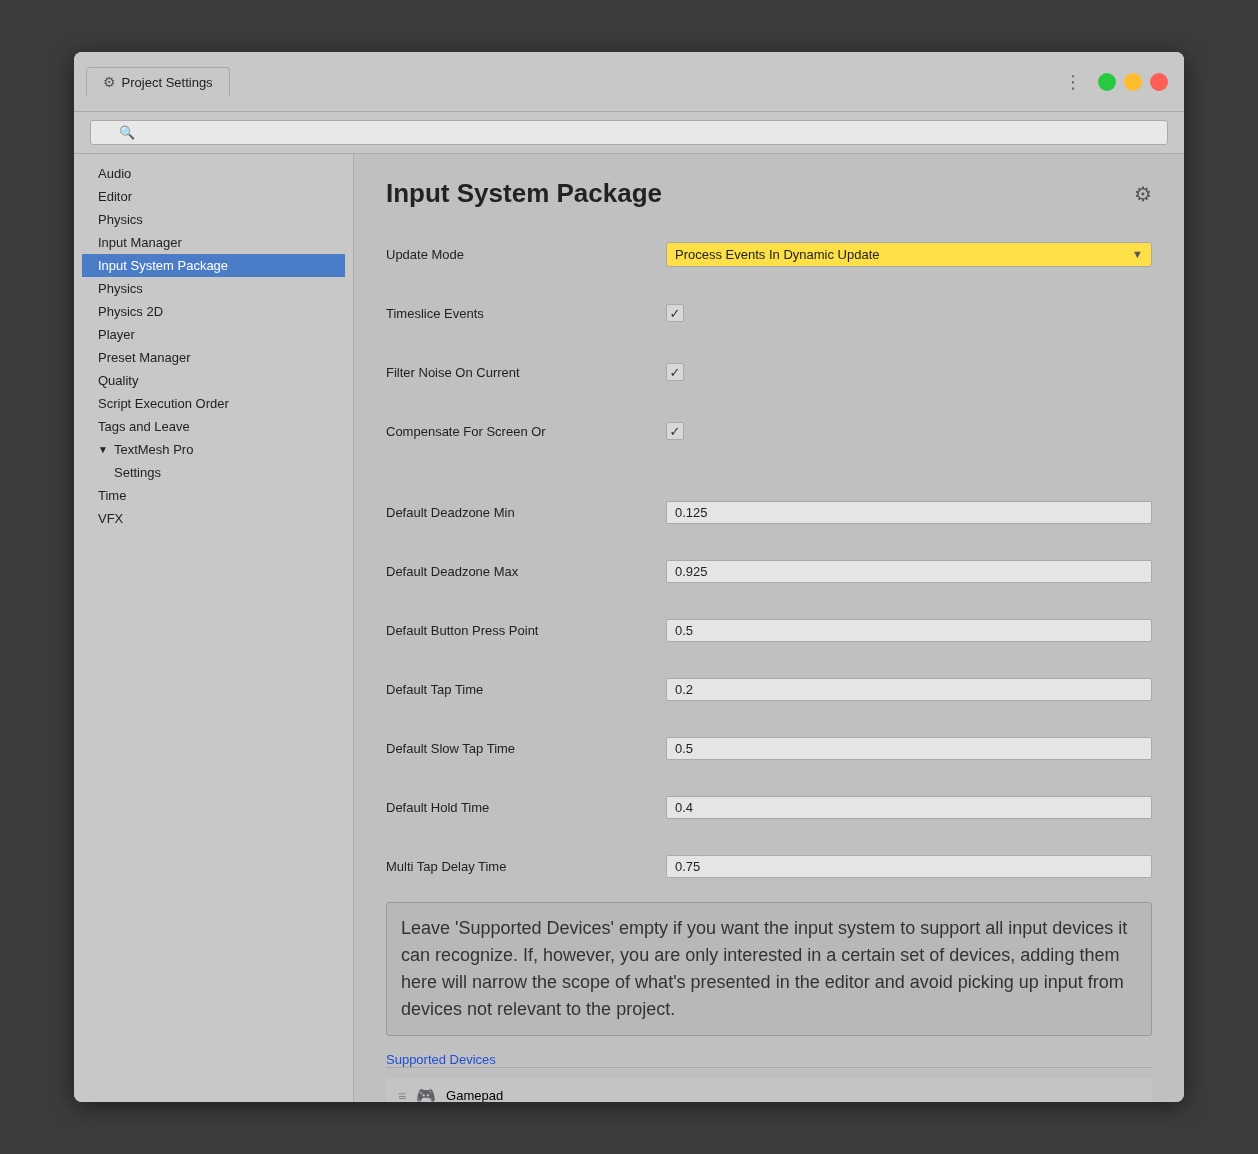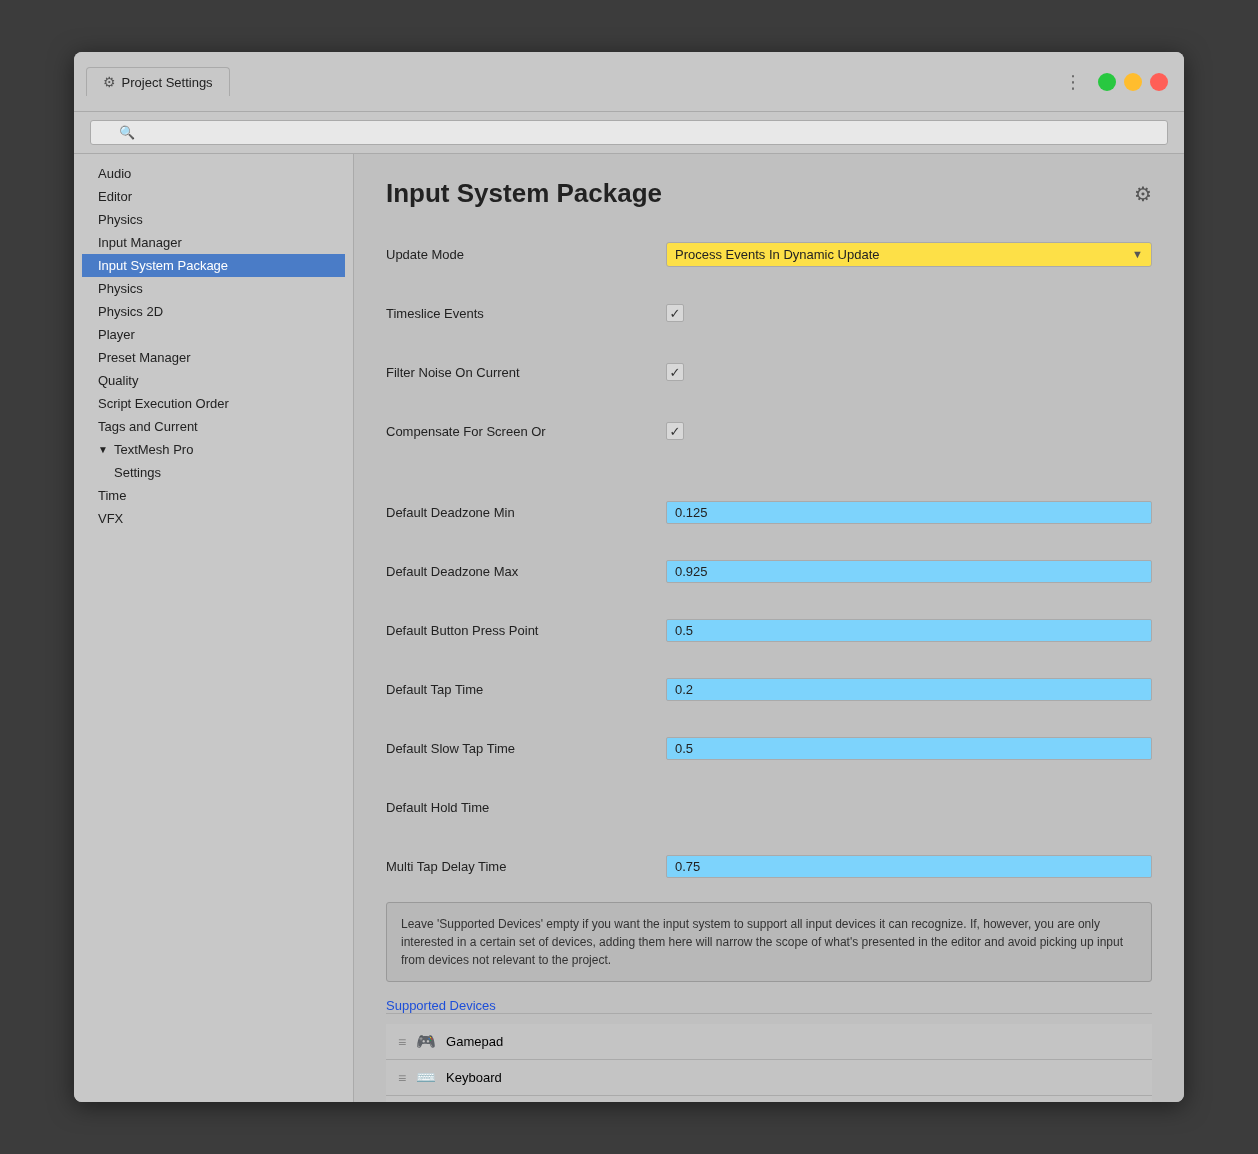--- a/index.html
+++ b/index.html
@@ -196,37 +196,37 @@
       border: 1px solid #aaa;
       border-radius: 2px;
       display: flex;
       align-items: center;
       justify-content: center;
       cursor: pointer;
       font-size: 13px;
       color: #333;
     }
     .text-input-field {
-      background: #7dd3fc;
+      background: #e5e5e5;
       border: 1px solid #aaa;
       border-radius: 2px;
       padding: 3px 8px;
       font-size: 13px;
       color: #222;
       width: 100%;
       outline: none;
     }
     .spacer { height: 16px; }
     .info-box {
       background: #b8b8b8;
       border: 1px solid #999;
       border-radius: 3px;
       padding: 12px 14px;
       margin-bottom: 16px;
-      font-size: 12px;
+      font-size: 18px;
       color: #333;
       line-height: 1.5;
     }
     .supported-devices-label {
       font-size: 13px;
       color: #1d4ed8;
       margin-bottom: 10px;
       border-bottom: 1px solid #aaa;
     }
     .device-list {
@@ -327,21 +327,21 @@
       <div class="sidebar-item">
         <span>Preset Manager</span>
       </div>
       <div class="sidebar-item">
         <span>Quality</span>
       </div>
       <div class="sidebar-item">
         <span>Script Execution Order</span>
       </div>
       <div class="sidebar-item">
-        <span>Tags and Current</span>
+        <span>Tags and Leave</span>
       </div>
       <div class="sidebar-item">
         <span class="arrow">▼</span>
         <span>TextMesh Pro</span>
       </div>
       <div class="sidebar-item sub">
         <span>Settings</span>
       </div>
       <div class="sidebar-item">
         <span>Time</span>
@@ -414,20 +414,23 @@
 
       <div class="field-row">
         <span class="field-label">Default Slow Tap Time</span>
         <div class="field-value">
           <input class="text-input-field" type="text" value="0.5" style="">
         </div>
       </div>
 
       <div class="field-row">
         <span class="field-label">Default Hold Time</span>
+        <div class="field-value">
+          <input class="text-input-field" type="text" value="0.4" style="">
+        </div>
       </div>
 
 
       <div class="field-row">
         <span class="field-label">Multi Tap Delay Time</span>
         <div class="field-value">
           <input class="text-input-field" type="text" value="0.75" style="">
         </div>
       </div>
 

